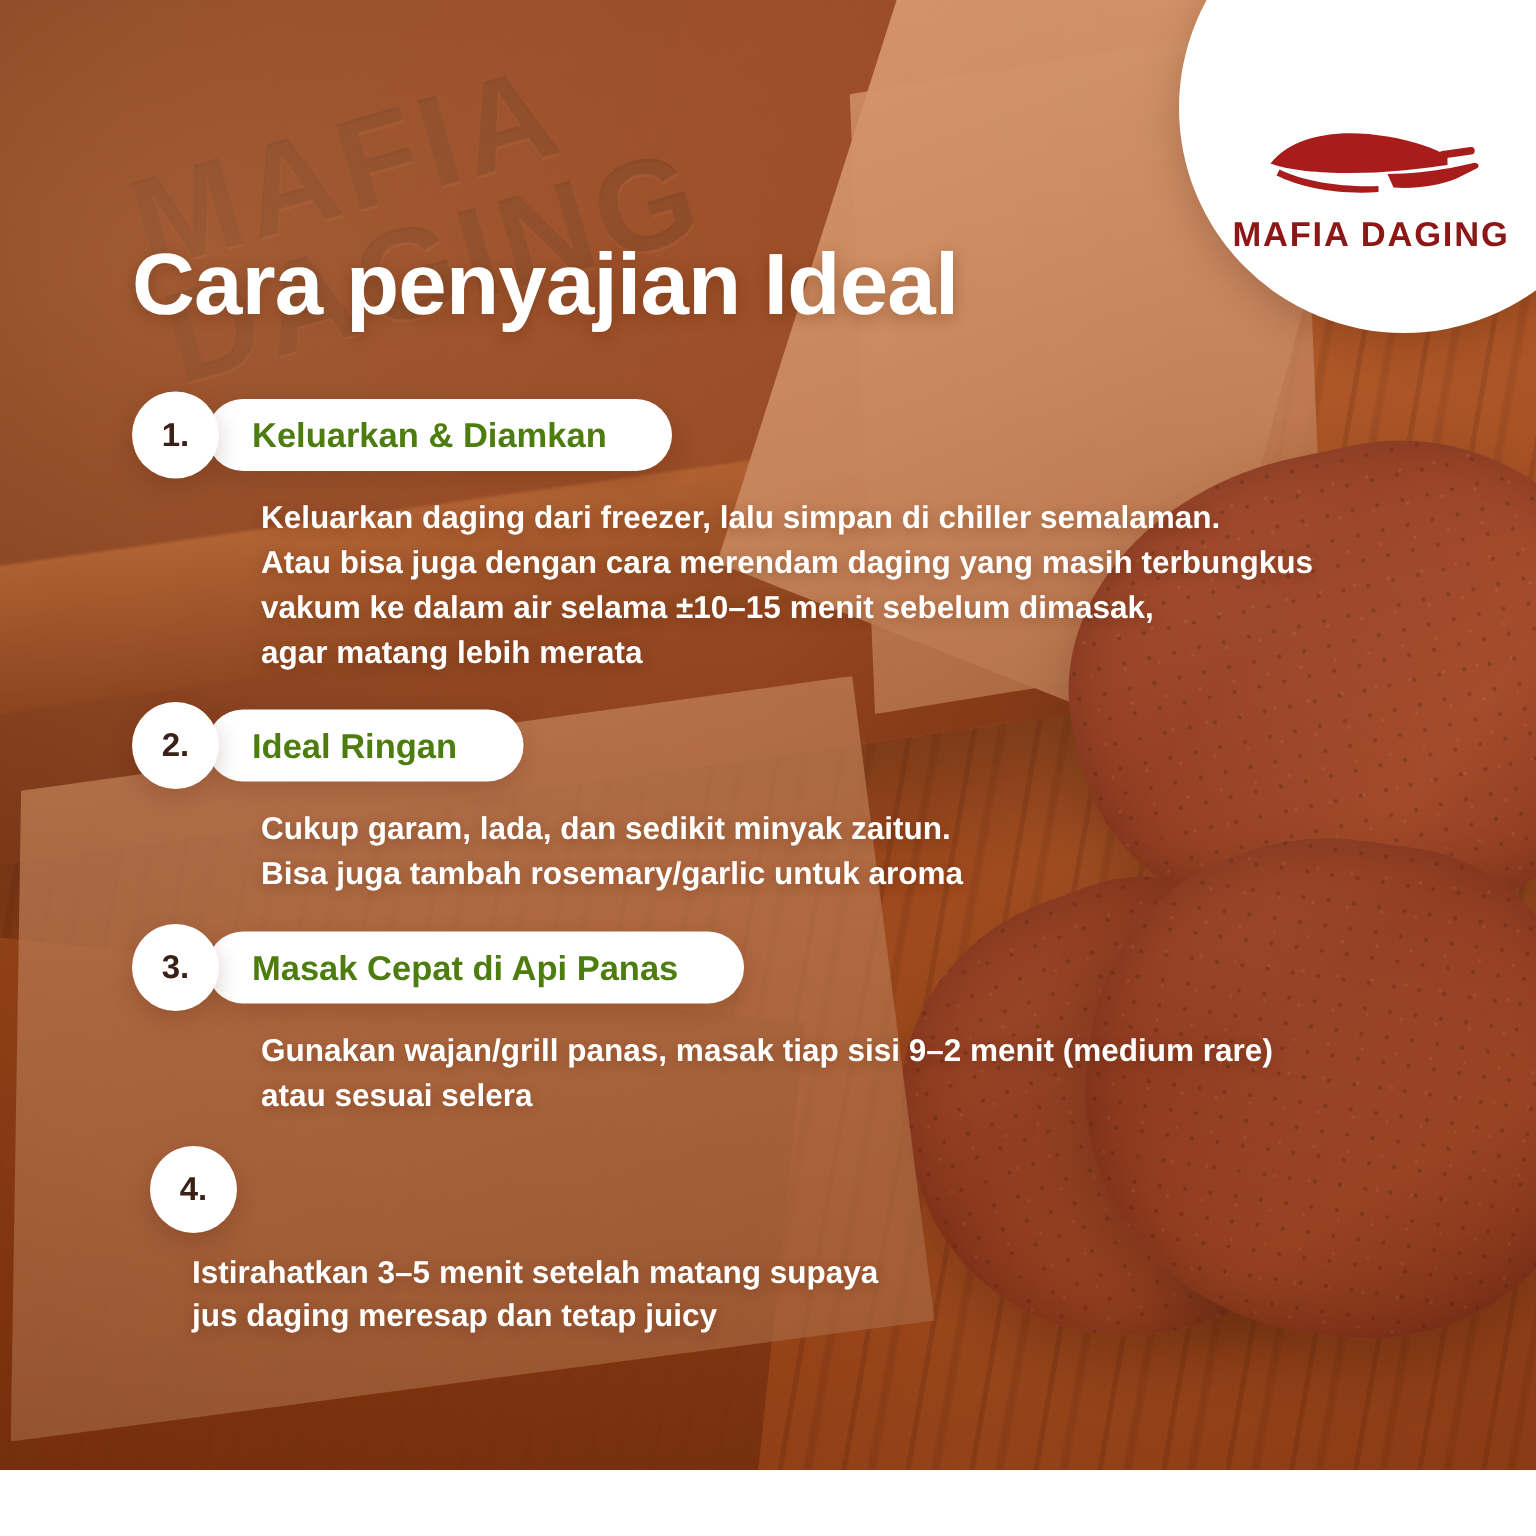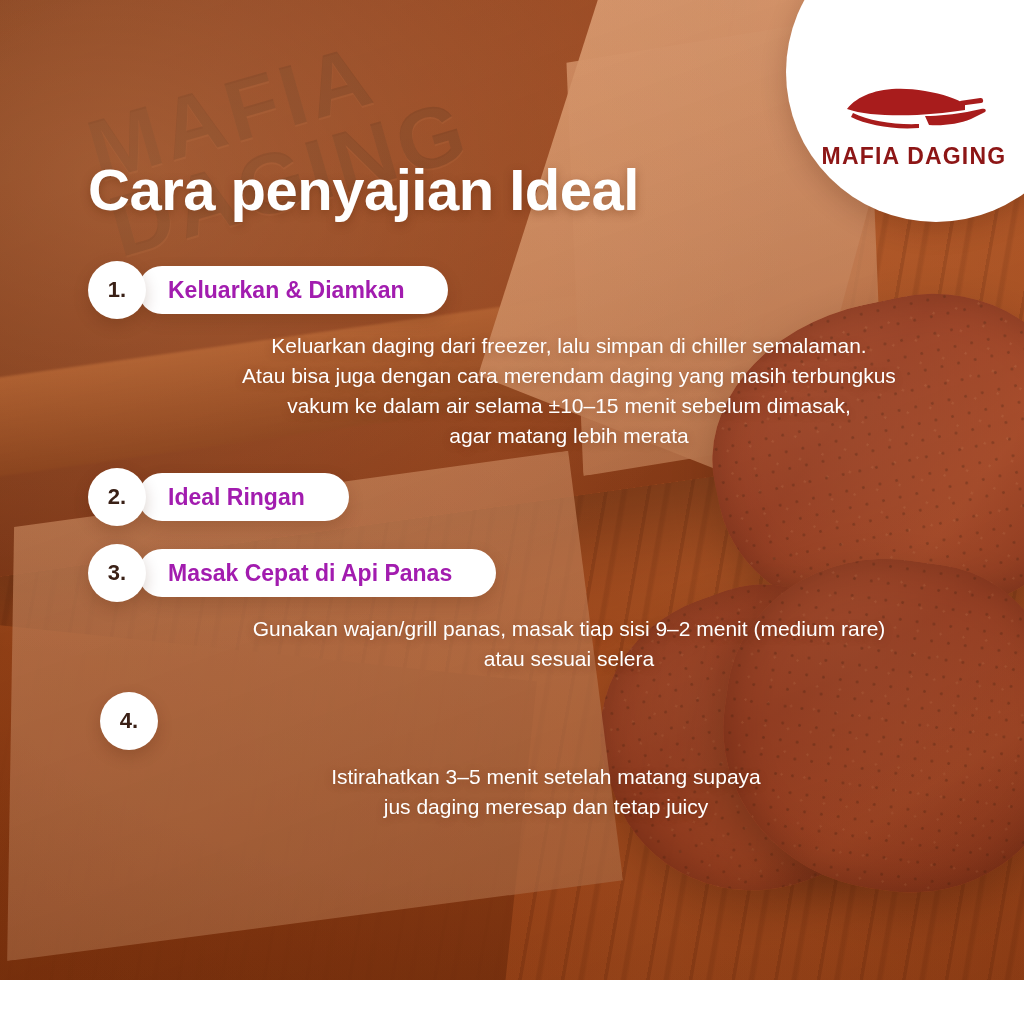--- a/index.html
+++ b/index.html
@@ -247,33 +247,32 @@
   .label-pill {
     height: 48px;
     margin-left: -8px;
     padding: 0 44px 0 30px;
     background: #ffffff;
     border-radius: 26px;
     display: flex;
     align-items: center;
     font-size: 23px;
     font-weight: 700;
-    color: #a21caf;
+    color: #4d7c0f;
     box-shadow: 0 6px 16px rgba(70,25,0,.18);
     white-space: nowrap;
   }
   .step-body {
     margin: 12px 0 0 86px;
     font-size: 21px;
-    font-weight: 400;
+    font-weight: 700;
     line-height: 1.42;
     color: #ffffff;
     text-shadow: 0 2px 8px rgba(90,35,5,.30);
     white-space: pre-line;
-    text-align: center;
   }
   .step-4 .num-bubble { margin-left: 12px; }
   .step-4 .step-body { margin-left: 40px; }
 </style>
 </head>
 <body>
 
 <div id="poster">
 
   <div class="bg">
@@ -332,20 +331,22 @@
 Atau bisa juga dengan cara merendam daging yang masih terbungkus
 vakum ke dalam air selama ±10–15 menit sebelum dimasak,
 agar matang lebih merata</div>
     </div>
 
     <div class="step step-2">
       <div class="step-head">
         <div class="num-bubble">2.</div>
         <div class="label-pill">Ideal Ringan</div>
       </div>
+      <div class="step-body">Cukup garam, lada, dan sedikit minyak zaitun.
+Bisa juga tambah rosemary/garlic untuk aroma</div>
     </div>
 
     <div class="step step-3">
       <div class="step-head">
         <div class="num-bubble">3.</div>
         <div class="label-pill">Masak Cepat di Api Panas</div>
       </div>
       <div class="step-body">Gunakan wajan/grill panas, masak tiap sisi 9–2 menit (medium rare)
 atau sesuai selera</div>
     </div>

